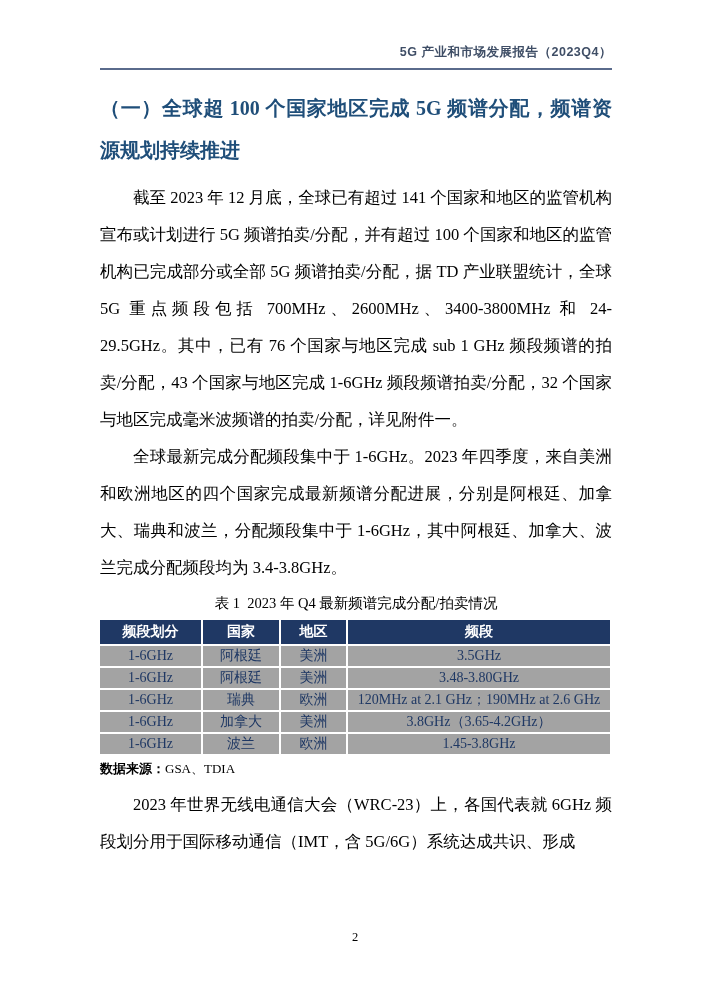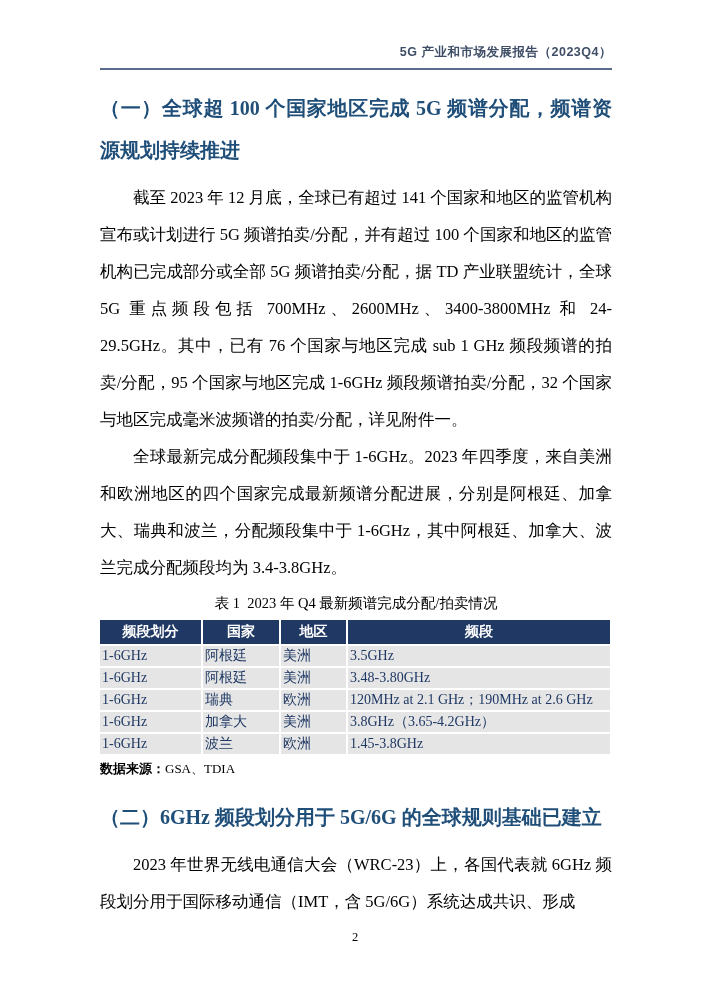--- a/index.html
+++ b/index.html
@@ -70,27 +70,27 @@
     color: #ffffff;
     font-weight: bold;
     height: 24px;
     padding: 0 18px;
     border-right: 2px solid #ffffff;
     text-align: center;
     font-size: 14px;
   }
   table.spectrum th:last-child { border-right: none; }
   table.spectrum td {
-    background: #e5e5e5;
+    background: #a3a3a3;
     color: #1f3864;
     height: 18px;
     padding: 1px 2px;
     border-right: 2px solid #ffffff;
     border-top: 2px solid #ffffff;
-    text-align: left;
+    text-align: center;
     font-size: 14px;
     white-space: nowrap;
     overflow: hidden;
   }
   table.spectrum td:last-child { border-right: none; }
   .table-source {
     margin-top: 6px;
     font-size: 13px;
     color: #000000;
   }
@@ -116,21 +116,21 @@
 
 <div class="page">
   <div class="content">
 
     <div class="doc-header">
       <span>5G 产业和市场发展报告（2023Q4）</span>
     </div>
 
     <div class="h-section h1-block">（一）全球超 100 个国家地区完成 5G 频谱分配，频谱资源规划持续推进</div>
 
-    <p class="body-para p-first">截至 2023 年 12 月底，全球已有超过 141 个国家和地区的监管机构宣布或计划进行 5G 频谱拍卖/分配，并有超过 100 个国家和地区的监管机构已完成部分或全部 5G 频谱拍卖/分配，据 TD 产业联盟统计，全球 5G 重点频段包括 700MHz、2600MHz、3400-3800MHz 和 24-29.5GHz。其中，已有 76 个国家与地区完成 sub 1 GHz 频段频谱的拍卖/分配，95 个国家与地区完成 1-6GHz 频段频谱拍卖/分配，32 个国家与地区完成毫米波频谱的拍卖/分配，详见附件一。</p>
+    <p class="body-para p-first">截至 2023 年 12 月底，全球已有超过 141 个国家和地区的监管机构宣布或计划进行 5G 频谱拍卖/分配，并有超过 100 个国家和地区的监管机构已完成部分或全部 5G 频谱拍卖/分配，据 TD 产业联盟统计，全球 5G 重点频段包括 700MHz、2600MHz、3400-3800MHz 和 24-29.5GHz。其中，已有 76 个国家与地区完成 sub 1 GHz 频段频谱的拍卖/分配，43 个国家与地区完成 1-6GHz 频段频谱拍卖/分配，32 个国家与地区完成毫米波频谱的拍卖/分配，详见附件一。</p>
     <p class="body-para">全球最新完成分配频段集中于 1-6GHz。2023 年四季度，来自美洲和欧洲地区的四个国家完成最新频谱分配进展，分别是阿根廷、加拿大、瑞典和波兰，分配频段集中于 1-6GHz，其中阿根廷、加拿大、波兰完成分配频段均为 3.4-3.8GHz。</p>
 
     <div class="table-caption">表 1  2023 年 Q4 最新频谱完成分配/拍卖情况</div>
 
     <table class="spectrum">
       <colgroup>
         <col class="c1">
           <col class="c2">
           <col class="c3">
           <col class="c4">
@@ -174,20 +174,19 @@
             <td>欧洲</td>
             <td>1.45-3.8GHz</td>
           </tr>
         </tbody>
     </table>
 
     <div class="table-source">
       <span class="src-label">数据来源：</span><span class="src-value">GSA、TDIA</span>
     </div>
 
-    <div class="h-section h2-block">（二）6GHz 频段划分用于 5G/6G 的全球规则基础已建立</div>
 
     <p class="body-para p-first">2023 年世界无线电通信大会（WRC-23）上，各国代表就 6GHz 频段划分用于国际移动通信（IMT，含 5G/6G）系统达成共识、形成</p>
 
   </div>
 
   <div class="page-number">2</div>
 </div>
 
 </body></html>

